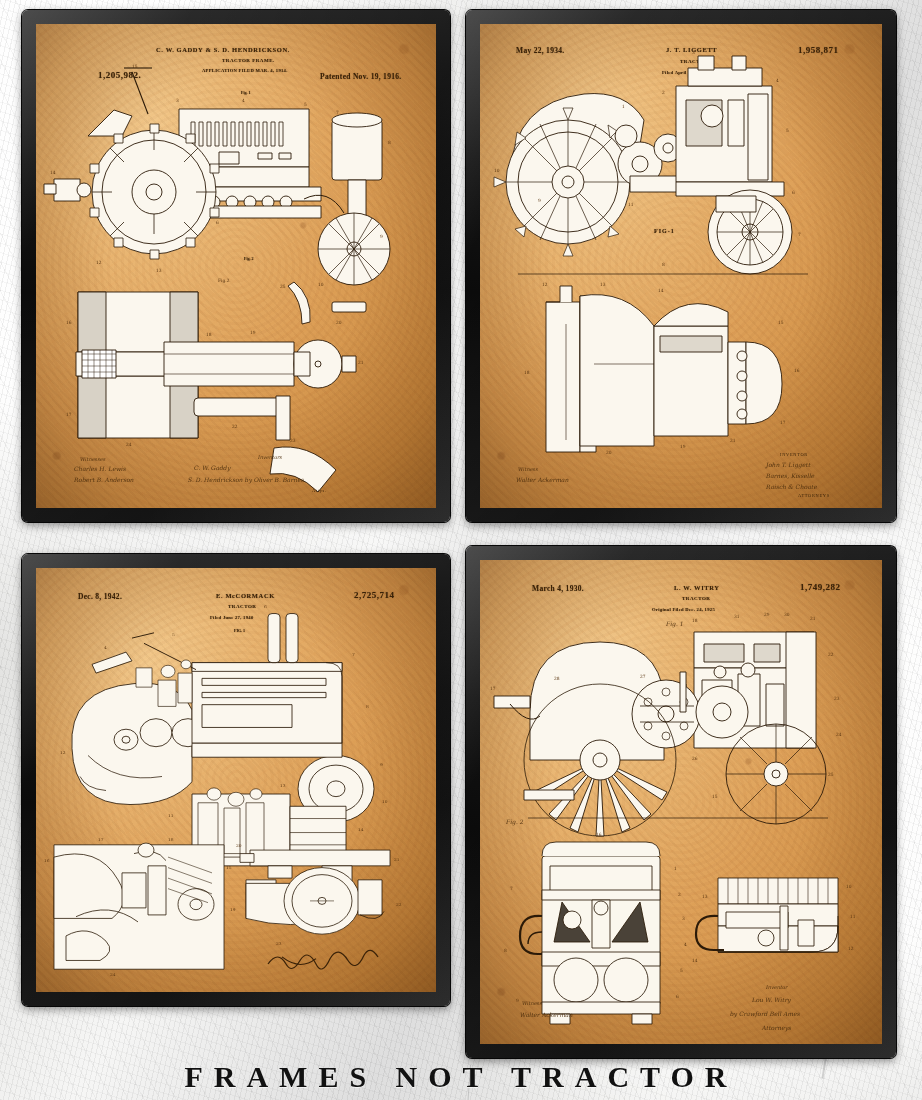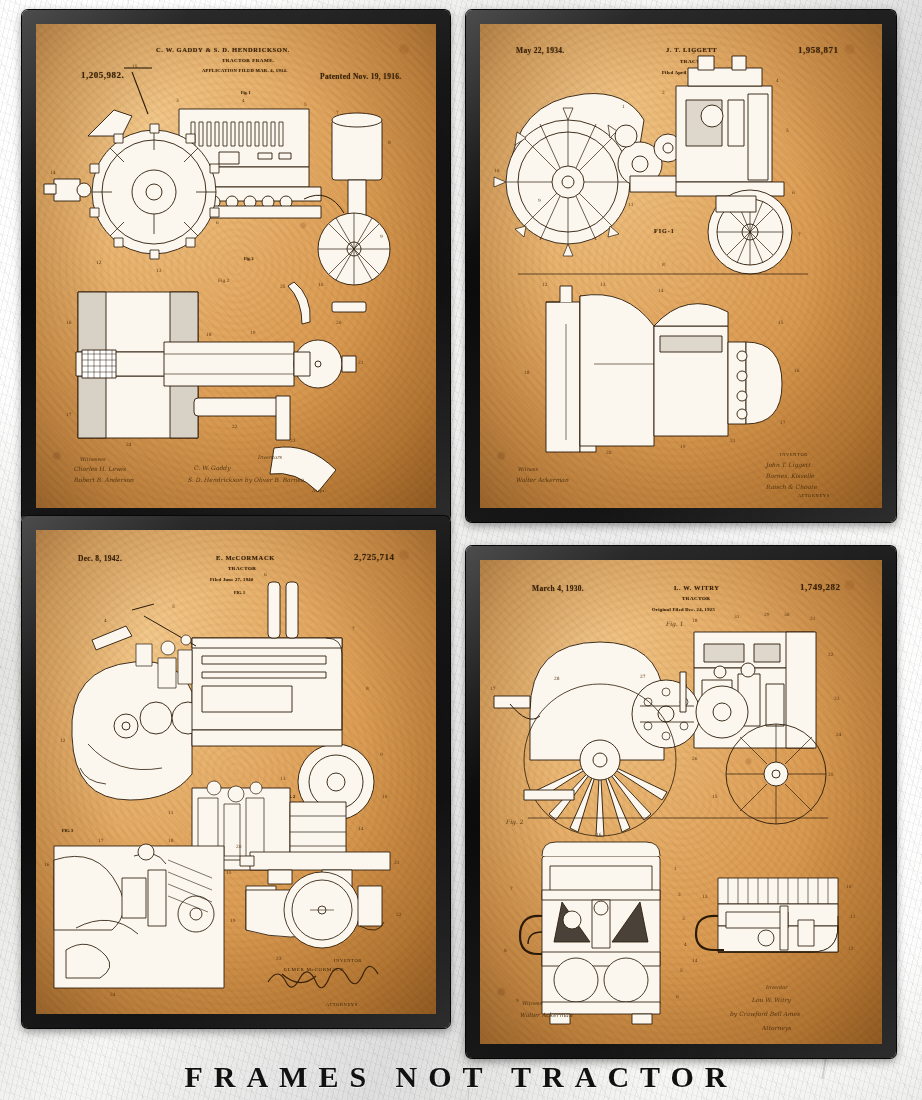--- a/index.html
+++ b/index.html
@@ -118,21 +118,21 @@
   <div class="crack" style="left:30px;top:600px;width:1px;height:120px;transform:rotate(-5deg);"></div>
   <div class="crack" style="left:470px;top:1065px;width:1px;height:35px;transform:rotate(4deg);"></div>
 </div>
 
 <div class="frame" style="left:22px;top:10px;width:428px;height:512px;">
   <div class="matte">
     <div class="paper">
         <div class="vig"></div>
       </div>
     <div class="sheet">
-      <div class="ptxt num" style="left:45px;top:46px;">1,205,982.</div>
+      <div class="ptxt num" style="left:62px;top:46px;">1,205,982.</div>
       <div class="ptxt inv" style="left:120px;top:22px;">C. W. GADDY &amp; S. D. HENDRICKSON.</div>
       <div class="ptxt ttl" style="left:186px;top:34px;">TRACTOR FRAME.</div>
       <div class="ptxt filed" style="left:166px;top:44px;">APPLICATION FILED MAR. 4, 1914.</div>
       <div class="ptxt date" style="left:284px;top:48px;">Patented Nov. 19, 1916.</div>
       <div class="ptxt sheetn" style="left:205px;top:66px;">Fig. 1</div>
       <div class="ptxt sheetn" style="left:208px;top:232px;">Fig. 2</div>
 
       <div class="dwg">
       <svg viewBox="0 0 400 484" preserveAspectRatio="none">
         <g fill="#fbf7ee" stroke="#2b1a08" stroke-width="0.9" stroke-linejoin="round">
@@ -429,21 +429,21 @@
       <div class="cursive" style="left:36px;top:452px;">Walter Ackerman</div>
       <div class="smallcap" style="left:300px;top:428px;">INVENTOR</div>
       <div class="cursive" style="left:286px;top:437px;">John T. Liggett</div>
       <div class="cursive" style="left:286px;top:448px;">Barnes, Kisselle</div>
       <div class="cursive" style="left:286px;top:459px;">Raisch &amp; Choate</div>
       <div class="smallcap" style="left:318px;top:469px;">ATTORNEYS</div>
     </div>
   </div>
 </div>
 
-<div class="frame" style="left:22px;top:516px;width:428px;height:512px;">
+<div class="frame" style="left:22px;top:554px;width:428px;height:452px;">
   <div class="matte">
     <div class="paper">
         <div class="vig"></div>
       </div>
     <div class="sheet">
       <div class="ptxt date" style="left:42px;top:24px;">Dec. 8, 1942.</div>
       <div class="ptxt inv" style="left:180px;top:24px;">E. McCORMACK</div>
       <div class="ptxt ttl" style="left:192px;top:36px;">TRACTOR</div>
       <div class="ptxt filed" style="left:174px;top:47px;">Filed June 27, 1940</div>
       <div class="ptxt num" style="left:318px;top:22px;">2,725,714</div>

